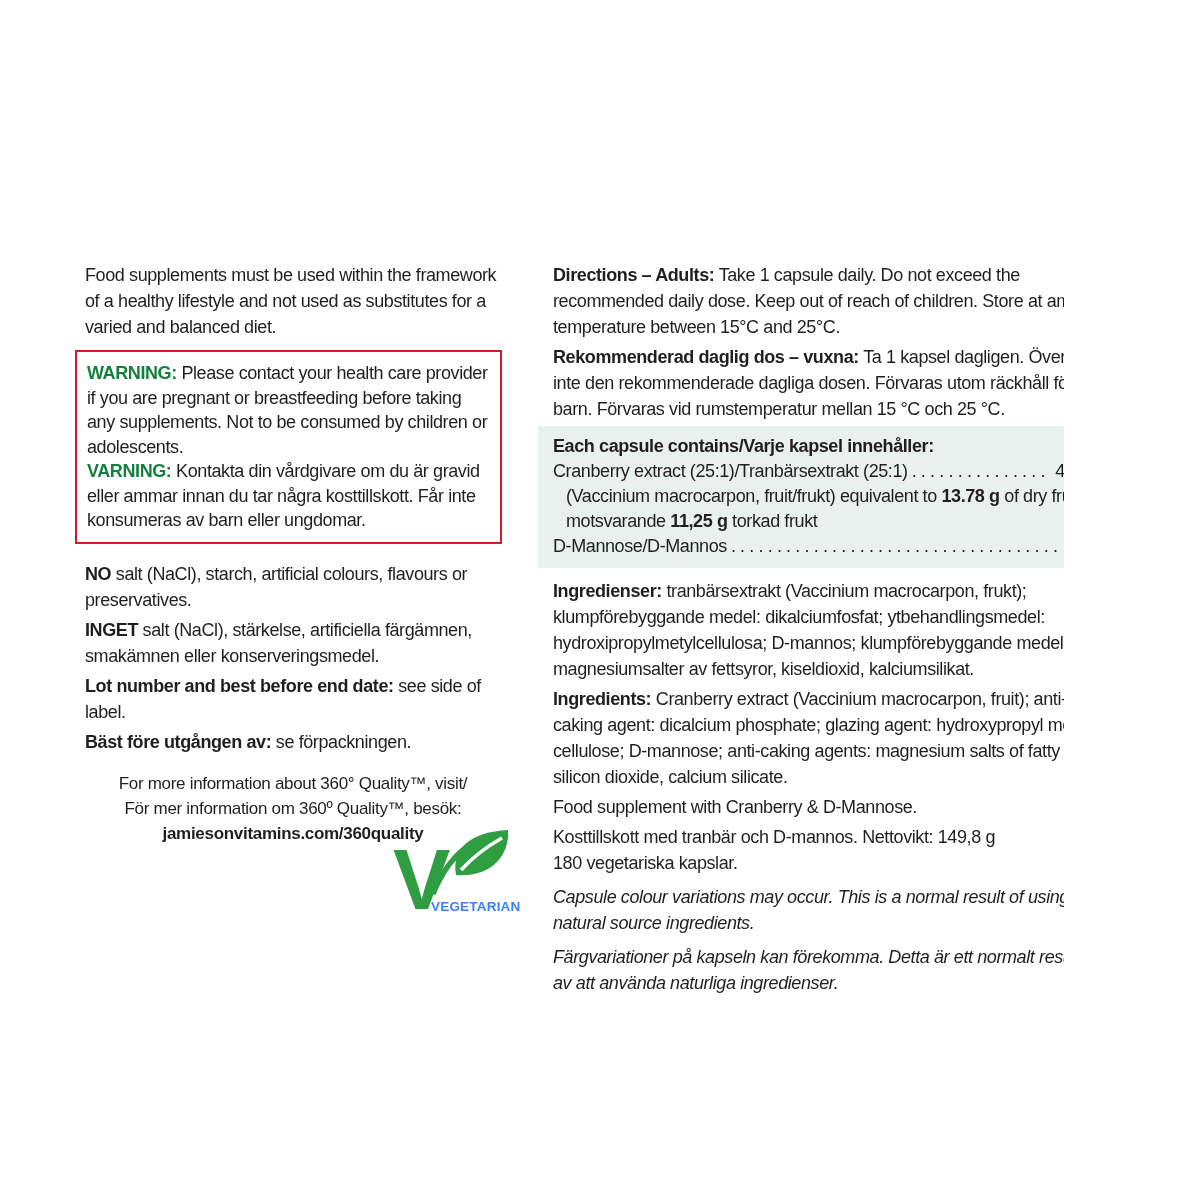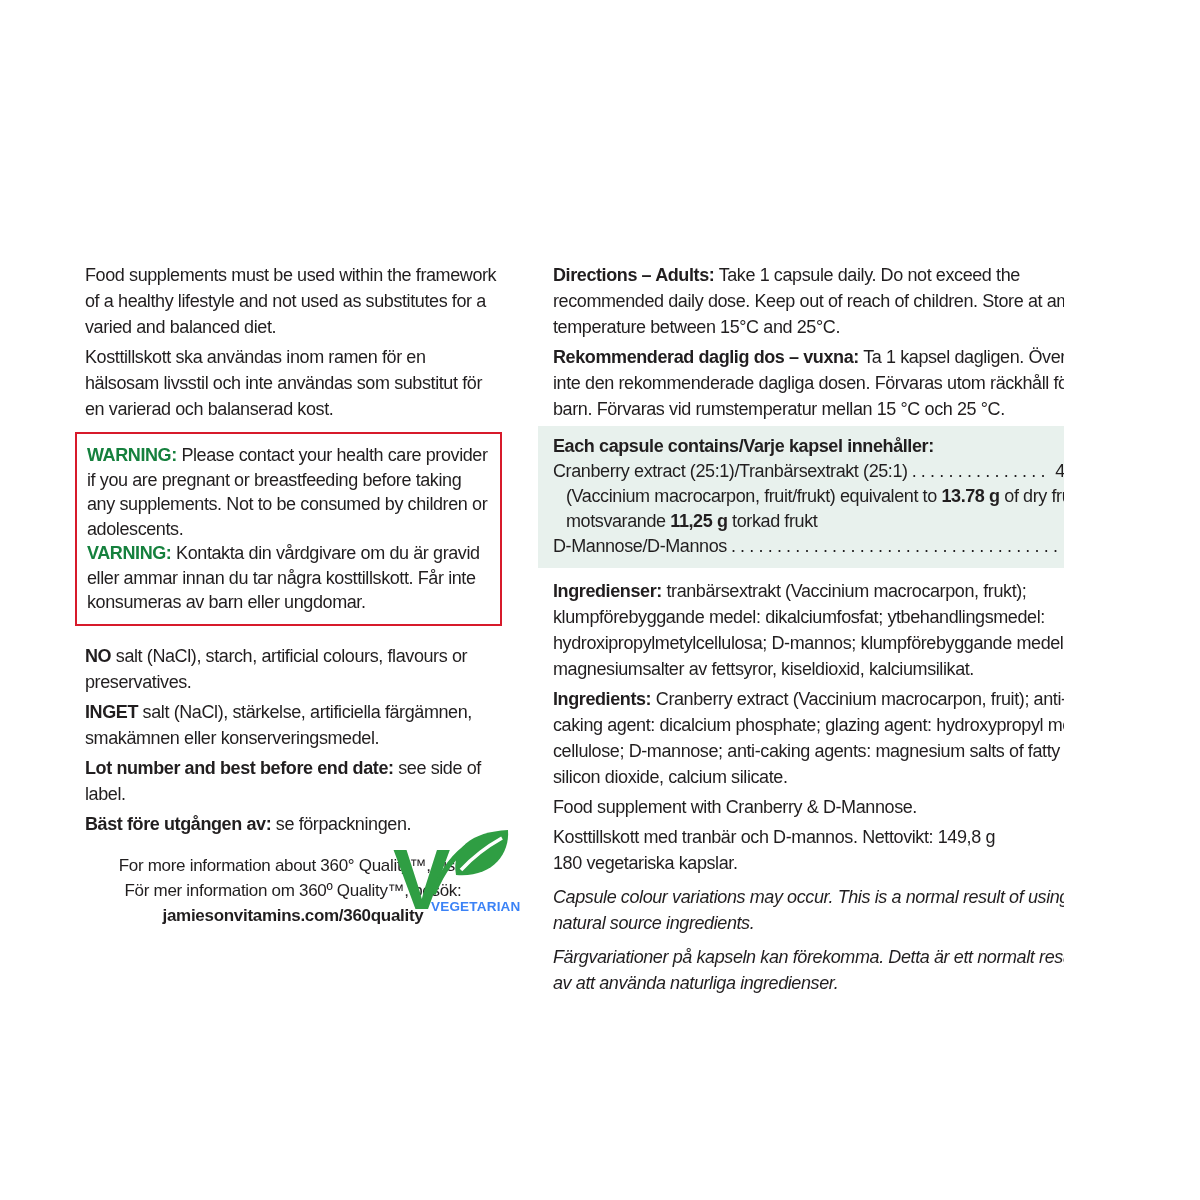--- a/index.html
+++ b/index.html
@@ -49,21 +49,20 @@
 </style>
 </head>
 <body>
 
 <div class="page">
 
   <div class="col col-left">
 
     <p>Food supplements must be used within the framework of a healthy lifestyle and not used as substitutes for a varied and balanced diet.</p>
 
-    <p>Kosttillskott ska användas inom ramen för en hälsosam livsstil och inte användas som substitut för en varierad och balanserad kost.</p>
 
     <div class="warning-box">
       <p><b class="red">WARNING:</b><span> Please contact your health care provider if you are pregnant or breastfeeding before taking any supplements. Not to be consumed by children or adolescents.</span></p>
       <p><b class="red">VARNING:</b><span> Kontakta din vårdgivare om du är gravid eller ammar innan du tar några kosttillskott. Får inte konsumeras av barn eller ungdomar.</span></p>
     </div>
 
     <p><b>NO</b><span> salt (NaCl), starch, artificial colours, flavours or preservatives.</span></p>
     <p><b>INGET</b><span> salt (NaCl), stärkelse, artificiella färgämnen, smakämnen eller konserveringsmedel.</span></p>
 
     <p class="sec-gap"><b>Lot number and best before end date:</b><span> see side of label.</span></p>

